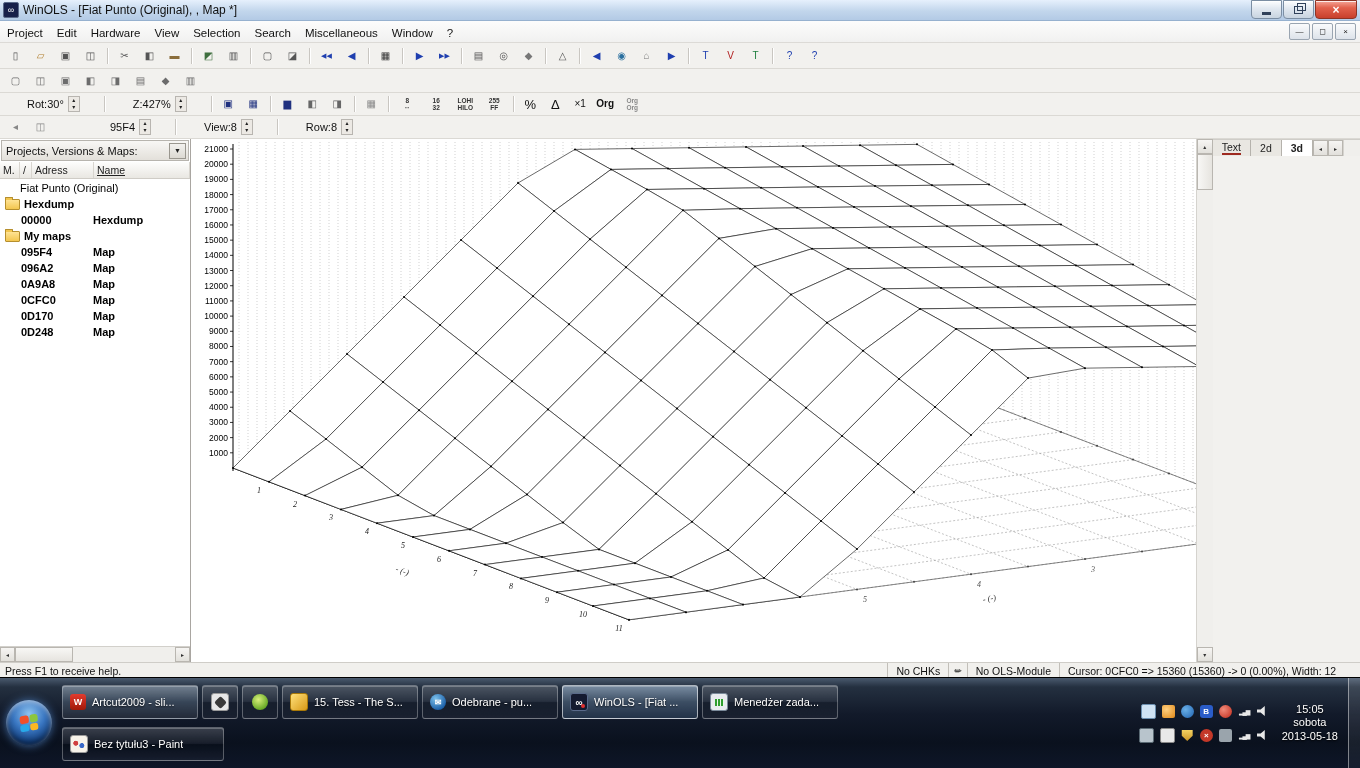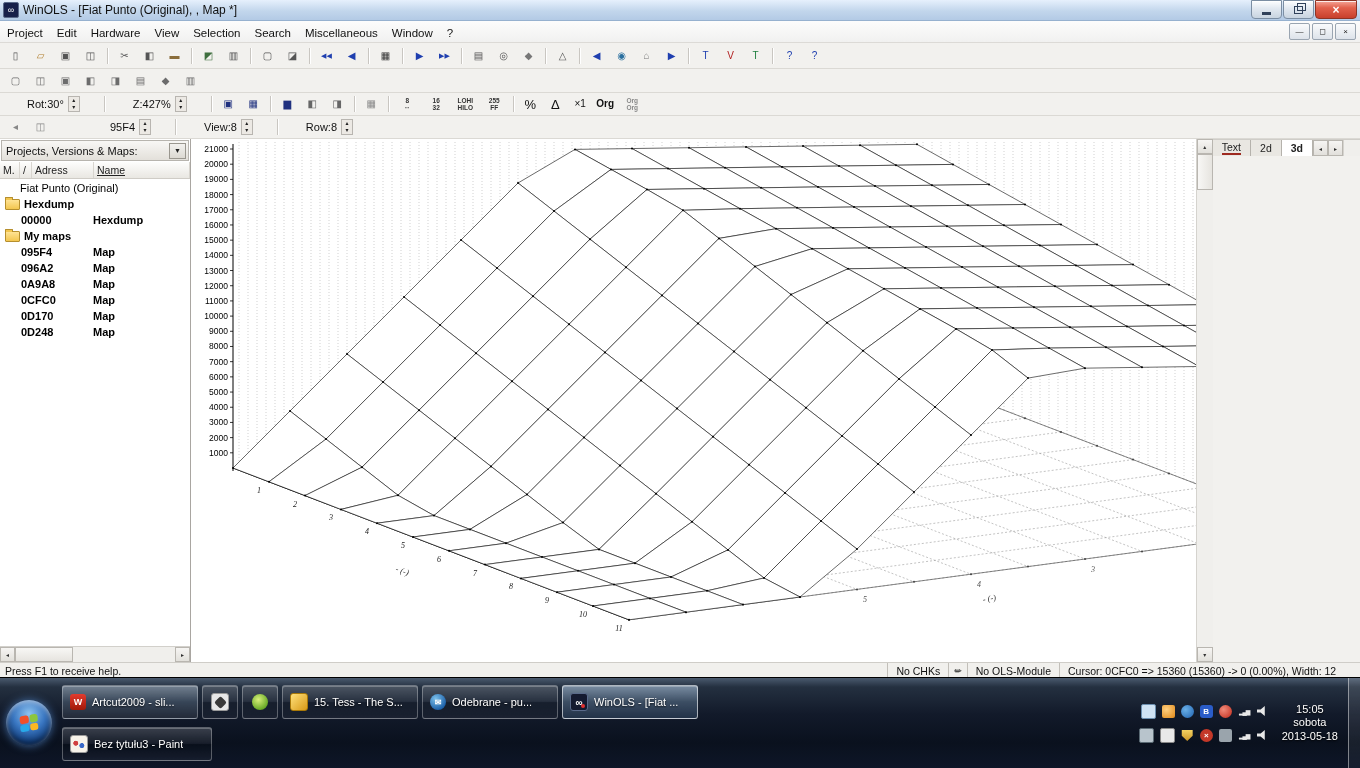--- a/index.html
+++ b/index.html
@@ -1079,23 +1079,27 @@
             <span class="tb-label">15. Tess - The S...</span>
           </div>
           <div class="tb-btn">
             <i class="app-icon thunderbird-icon">✉</i>
             <span class="tb-label">Odebrane - pu...</span>
           </div>
           <div class="tb-btn active">
             <i class="app-icon winols-icon">∞</i>
             <span class="tb-label">WinOLS - [Fiat ...</span>
           </div>
+          <div class="tb-btn">
+            <i class="app-icon taskmgr-icon"></i>
+            <span class="tb-label">Menedżer zada...</span>
+          </div>
         </div>
       <div class="tb-row" id="tb-row2">
-          <div class="tb-btn" style="width: 150px;">
+          <div class="tb-btn" style="width: 162px;">
             <i class="app-icon paint-icon"></i>
             <span class="tb-label">Bez tytułu3 - Paint</span>
           </div>
         </div>
     </div>
     <div class="tb-right">
       <div class="tray-col">
         <div class="tray-row" id="tray1">
             <span class="ti ti-monitor"></span>
             <span class="ti ti-orange"></span>

